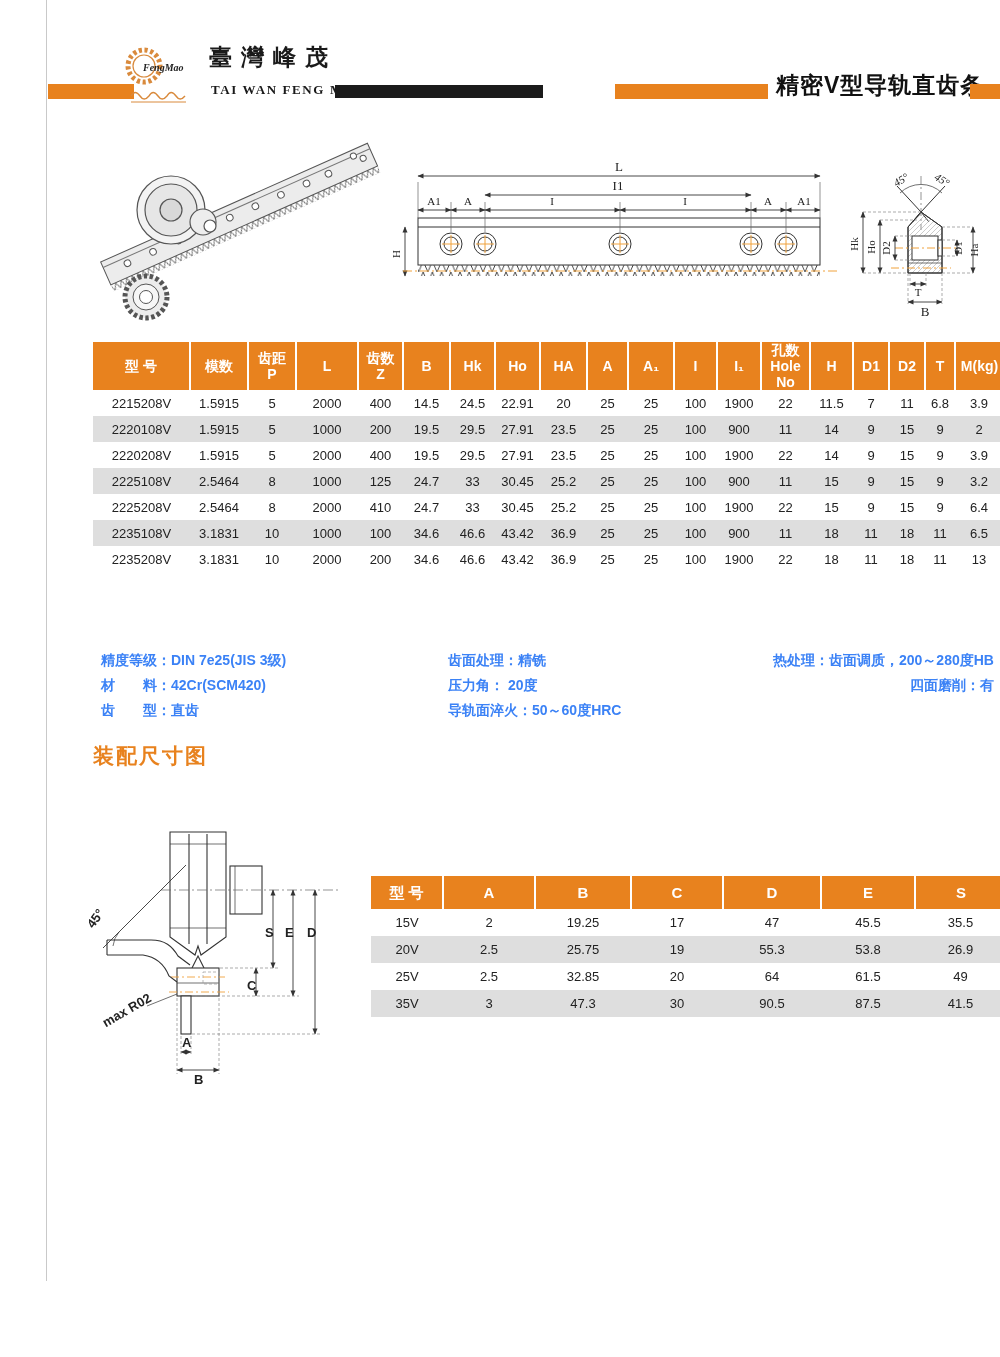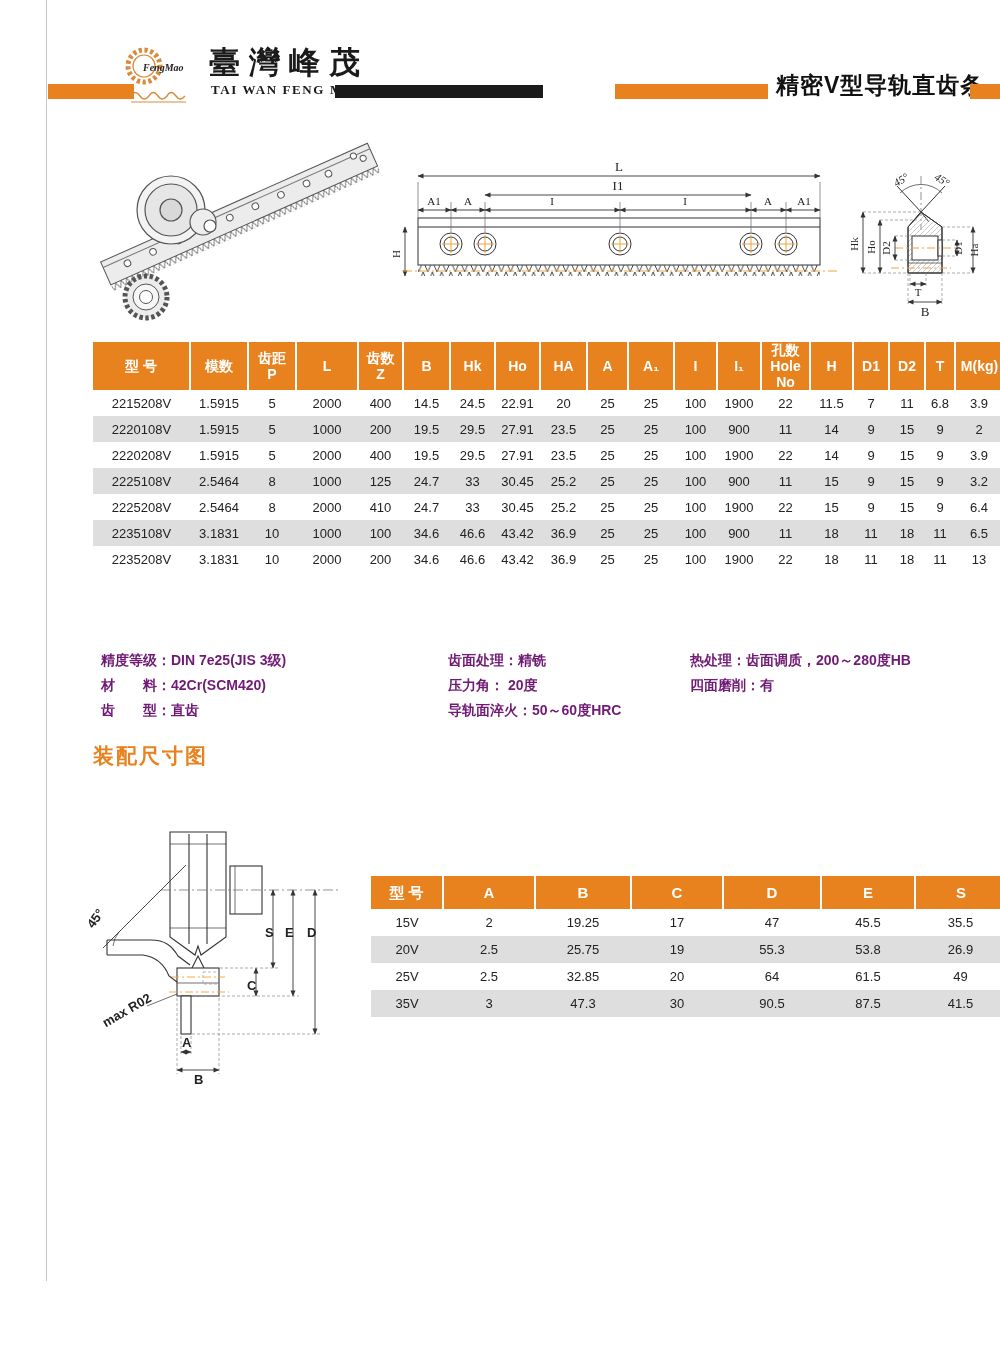--- a/index.html
+++ b/index.html
@@ -13,21 +13,21 @@
   .left-rule{position:absolute;left:33px;top:0;width:1px;height:1357px;background:#c9c9c9;}
 
   
   .hdr-bar{position:absolute;background:var(--accent);}
   .bar-hl{left:35px;top:84px;width:86px;height:15px;}
   .bar-dark{left:322px;top:85px;width:208px;height:13px;background:#1b1b1b;}
   .bar-mid{left:602px;top:84px;width:153px;height:15px;}
   .bar-hr{left:957px;top:84px;width:43px;height:15px;}
   .logo-svg{position:absolute;left:106px;top:40px;}
   .company-cn{position:absolute;left:196px;top:42px;font-family:"Liberation Serif",serif;
-     font-size:31px;font-weight:bold;letter-spacing:9px;color:#1a1a1a;white-space:nowrap;}
+     font-size:23px;font-weight:bold;letter-spacing:9px;color:#1a1a1a;white-space:nowrap;}
   .company-en{position:absolute;left:198px;top:82px;font-family:"Liberation Serif",serif;
      font-size:13px;font-weight:bold;letter-spacing:1.6px;color:#1a1a1a;white-space:nowrap;}
   .page-title{position:absolute;left:763px;top:70px;font-size:23px;font-weight:bold;
      letter-spacing:1px;color:#111;white-space:nowrap;}
 
   
   .dwg{position:absolute;}
   .iso-svg{left:70px;top:122px;}
   .side-svg{left:378px;top:140px;}
   .sect-svg{left:826px;top:146px;}
@@ -46,24 +46,24 @@
   .tbl td{text-align:center;vertical-align:middle;font-size:13px;color:#222;padding:0;}
   .tbl tbody tr:nth-child(even) td{background:var(--row_alt);}
   .main-tbl{left:80px;top:342px;width:910px;}
   .main-tbl th{height:40px;}
   .main-tbl td{height:26px;}
   .asm-tbl{left:358px;top:876px;width:635px;}
   .asm-tbl th{height:33px;font-size:15px;}
   .asm-tbl td{height:27px;}
 
   
-  .specs{position:absolute;font-size:14px;font-weight:bold;color:#701a75;line-height:25px;white-space:nowrap;}
+  .specs{position:absolute;font-size:14px;font-weight:bold;color:#3b82f6;line-height:25px;white-space:nowrap;}
   .specs1{left:88px;top:648px;}
   .specs2{left:435px;top:648px;}
-  .specs3{left:677px;top:648px;}
+  .specs3{left:760px;top:648px;text-align:right;}
 
   .section-title{position:absolute;left:80px;top:742px;font-size:21px;font-weight:bold;
      color:var(--accent);letter-spacing:2px;}
 
   
   .ft-bar-l{position:absolute;left:33px;top:1314px;width:55px;height:10px;background:var(--accent);}
   .ft-bar-r{position:absolute;left:228px;top:1314px;width:772px;height:10px;background:var(--accent);}
   .ft-text{position:absolute;left:106px;top:1306px;font-size:16px;font-weight:bold;
      font-style:italic;color:var(--footer_text);letter-spacing:1px;white-space:nowrap;}
 </style>

